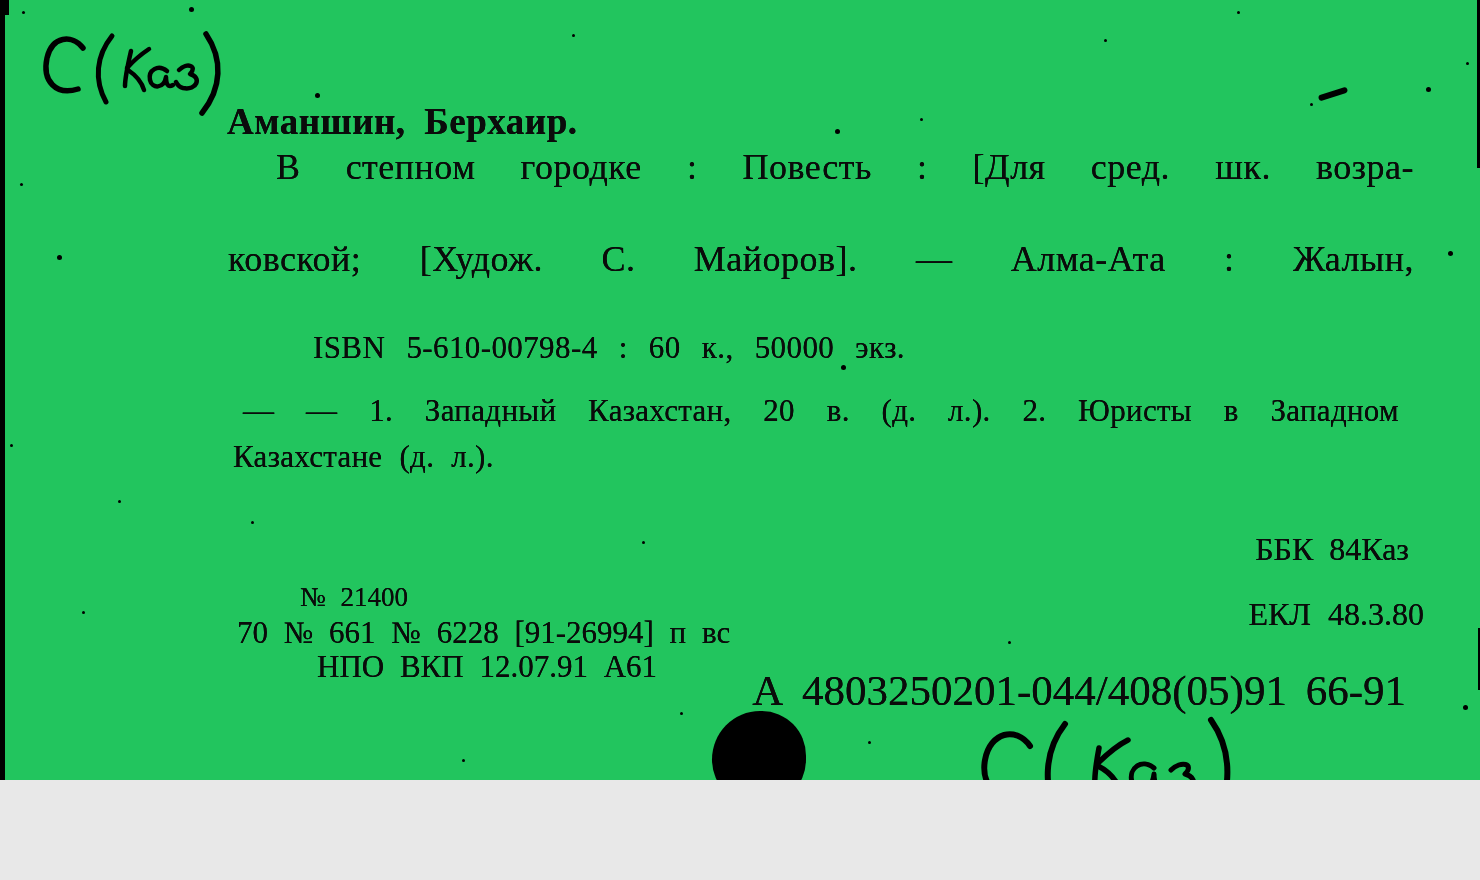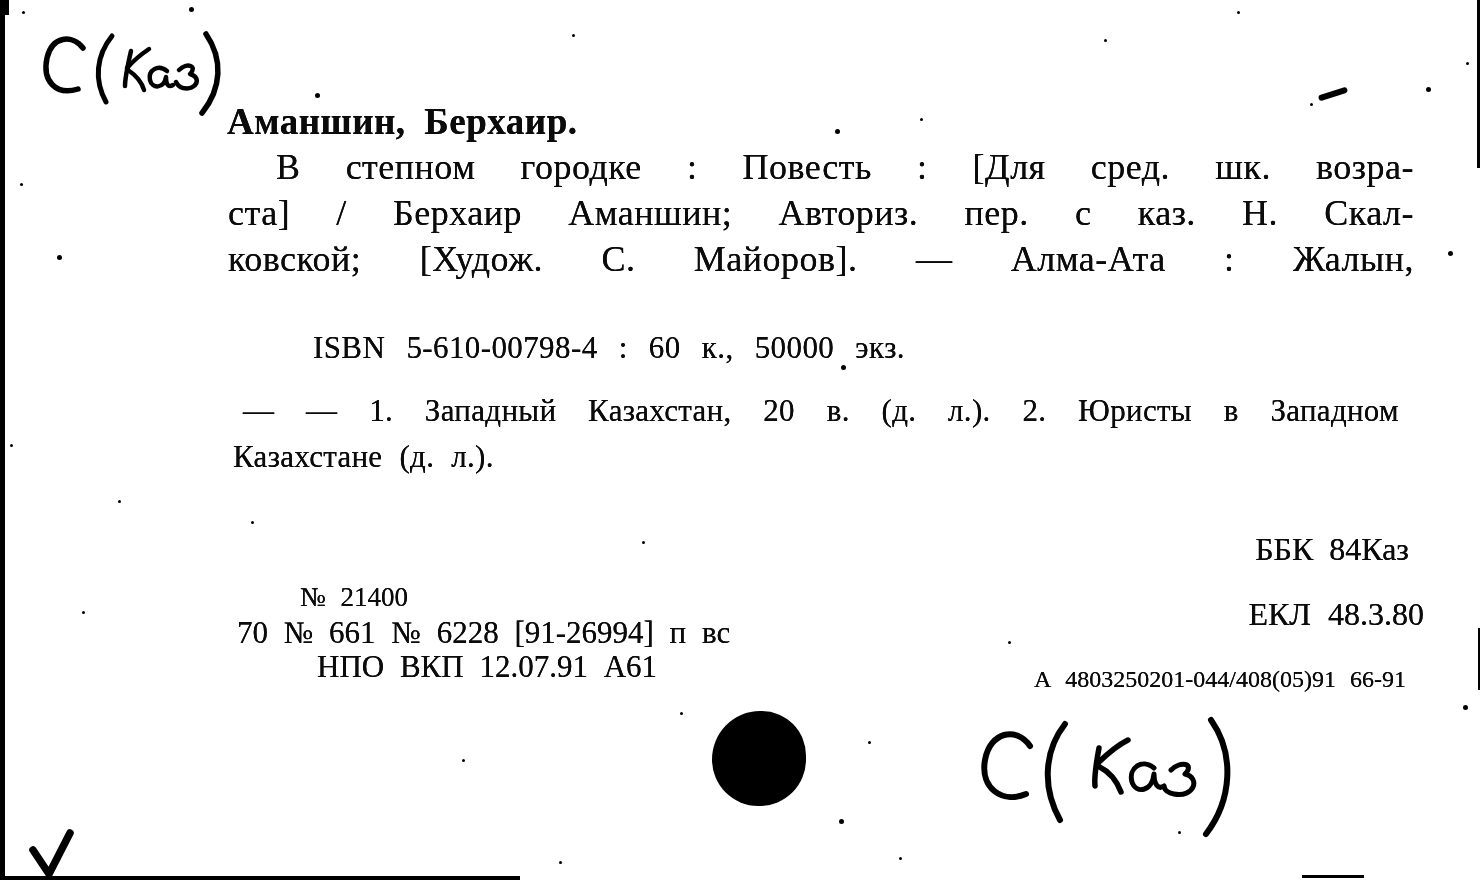--- a/index.html
+++ b/index.html
@@ -1,18 +1,18 @@
 <!DOCTYPE html>
 <html><head>
 <meta charset="utf-8">
 <style>
   * { margin:0; padding:0; box-sizing:border-box; }
   html,body { background:#e8e8e8; }
   .scan {
-    position:relative; width:1480px; height:880px; background:#ffffff;
+    position:relative; width:1480px; height:780px; background:#22c55e;
     overflow:hidden; color:#0b0b0b;
     font-family:"Liberation Serif","DejaVu Serif",serif;
   }
   .txt { position:absolute; white-space:nowrap; text-shadow:0 0 0.6px #000; }
   .blk { position:absolute; white-space:normal; text-shadow:0 0 0.6px #000; }
 
   
   .heading { left:227px; top:100px; font-size:37px; font-weight:bold;
              letter-spacing:0.5px; word-spacing:9px; }
 
@@ -25,21 +25,21 @@
   .d3 { top:284px; word-spacing:19px; }
 
   .isbn { left:313px; top:330px; font-size:31px; word-spacing:13px; letter-spacing:0.4px; }
 
   .subj0 { left:211px; width:1188px; top:393px; font-size:31px; padding-left:32px; letter-spacing:0.3px; }
   .subj1 { left:233px; top:439px; font-size:31px; word-spacing:9px; letter-spacing:0.3px; }
 
   .udk  { right:70px; top:494px; font-size:32px; word-spacing:8px; }
   .bbk  { right:71px; top:531px; font-size:32px; word-spacing:8px; }
   .ekl  { right:56px; top:596px; font-size:32px; word-spacing:9px; }
-  .anum { right:74px; top:666px; font-size:24px; word-spacing:8px; }
+  .anum { right:74px; top:666px; font-size:43px; word-spacing:8px; }
 
   .st0 { left:300px; top:582px; font-size:27px; word-spacing:8px; }
   .st1 { left:237px; top:615px; font-size:31px; word-spacing:8px; }
   .st2 { left:317px; top:649px; font-size:31px; word-spacing:8px; }
 
   
   .hole { position:absolute; left:712px; top:711px; width:94px; height:95px;
           background:#000; border-radius:52% 48% 50% 50%; }
 
   
@@ -95,21 +95,20 @@
       <path d="M92,44 C101,50 106,57 108,64" stroke-width="4.5"></path>
       <path d="M131,45 C122,38 112,44 114,54 C116,63 128,63 130,51 C130,58 132,62 137,59" stroke-width="4.5"></path>
       <path d="M143,44 C151,36 162,40 154,48 C166,51 161,65 147,62 C143,61 141,58 140,56" stroke-width="4.5"></path>
       <path d="M170,8 C187,33 186,62 166,87" stroke-width="5.5"></path>
     </svg>
   </div>
 
   <h1 class="txt heading">Аманшин, Берхаир.</h1>
 
   <div class="blk descline just d0">В степном городке : Повесть : [Для сред. шк. возра-</div>
-  <div class="blk descline just d1">ста] / Берхаир Аманшин; Авториз. пер. с каз. Н. Скал-</div>
   <div class="blk descline just d2">ковской; [Худож. С. Майоров]. — Алма-Ата : Жалын,</div>
 
   <div class="txt isbn">ISBN 5-610-00798-4 : 60 к., 50000 экз.</div>
 
   <div class="blk subj0 just">— — 1. Западный Казахстан, 20 в. (д. л.). 2. Юристы в Западном</div>
   <div class="txt subj1">Казахстане (д. л.).</div>
 
   <div class="txt bbk">ББК 84Каз</div>
   <div class="txt ekl">ЕКЛ 48.3.80</div>
   <div class="txt anum">А 4803250201-044/408(05)91 66-91</div>

